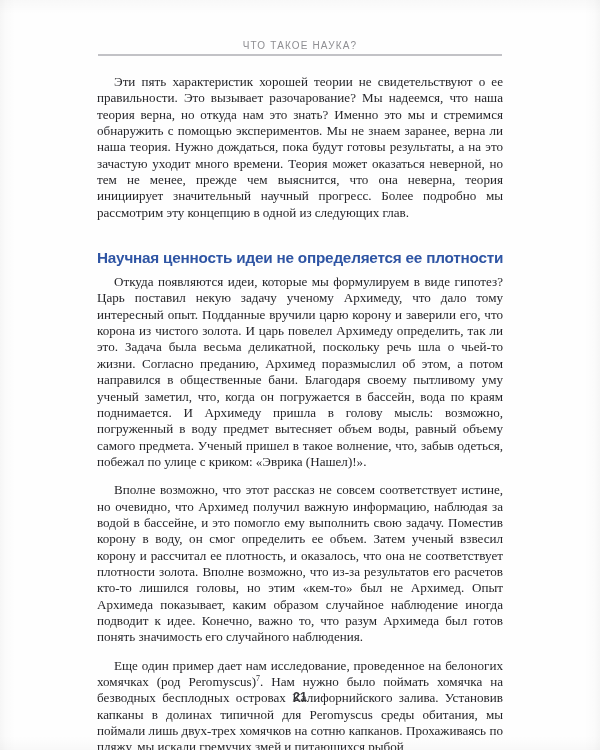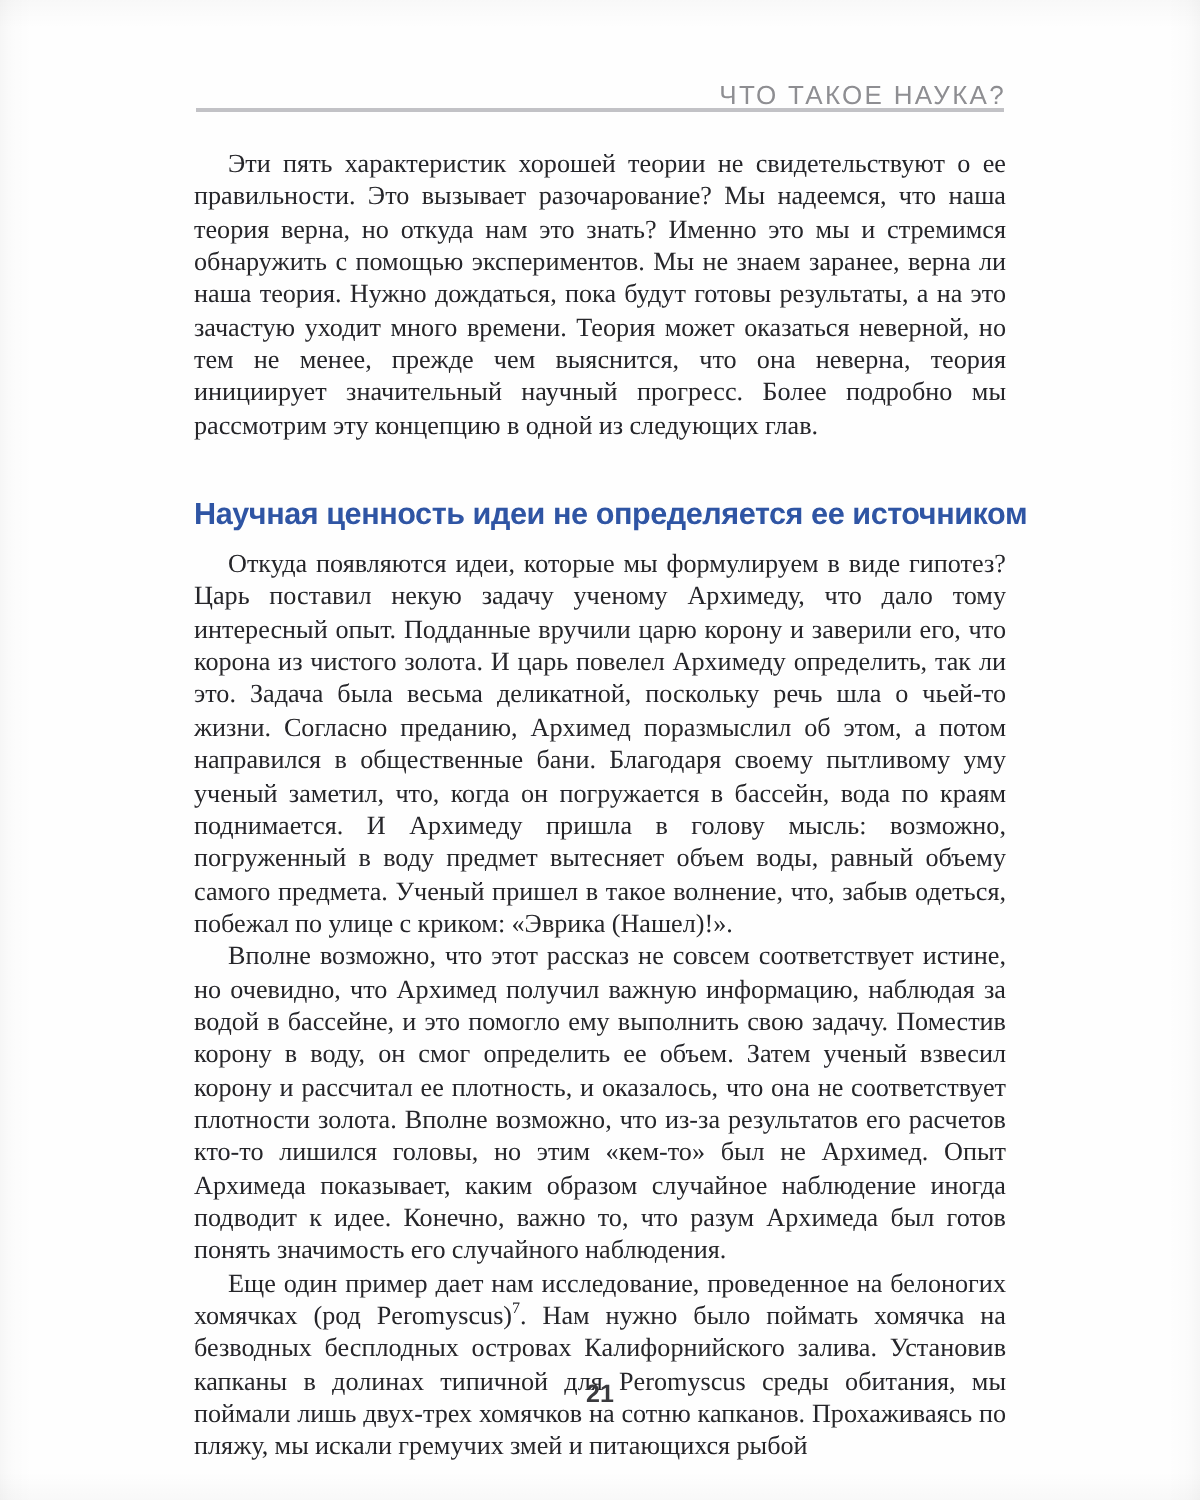--- a/index.html
+++ b/index.html
@@ -41,23 +41,23 @@
     width: 406px;
     height: 750px;
   }
 
   
   .running-head {
     position: absolute;
     top: 40px;
     left: 0;
     width: 406px;
-    text-align: right;
+    text-align: center;
     font-family: "Liberation Sans", "DejaVu Sans", sans-serif;
-    font-size: 13px;
+    font-size: 10px;
     letter-spacing: 1.15px;
     color: #8e8e92;
     text-transform: uppercase;
     white-space: nowrap;
   }
 
   .head-rule {
     position: absolute;
     top: 54px;
     left: 1px;
@@ -80,21 +80,21 @@
     line-height: 16.35px;
     color: #26262a;
     text-align: justify;
     text-indent: 17px;
     text-justify: inter-word;
     word-spacing: -0.1px;
     -webkit-font-smoothing: antialiased;
   }
 
   p.para + p.para {
-    margin-top: 0;
+    margin-top: 12px;
   }
 
   .gap-after-p1 {
     height: 27px;
   }
 
   
   .section-heading {
     font-family: "Liberation Sans", "DejaVu Sans", sans-serif;
     font-weight: bold;
@@ -137,21 +137,21 @@
     <div class="running-head">Что такое наука?</div>
 
     <div class="head-rule"></div>
 
     <div class="body-col">
 
       <p class="para">Эти пять характеристик хорошей теории не свидетельствуют о ее правильности. Это вызывает разочарование? Мы надеемся, что наша теория верна, но откуда нам это знать? Именно это мы и стремимся обнаружить с помощью экспериментов. Мы не знаем заранее, верна ли наша теория. Нужно дождаться, пока будут готовы результаты, а на это зачастую уходит много времени. Теория может оказаться неверной, но тем не менее, прежде чем выяснится, что она неверна, теория инициирует значительный научный прогресс. Более подробно мы рассмотрим эту концепцию в одной из следующих глав.</p>
 
       <div class="gap-after-p1"></div>
 
-      <h2 class="section-heading">Научная ценность идеи не определяется ее источником</h2>
+      <h2 class="section-heading">Научная ценность идеи не определяется ее плотности</h2>
 
       <p class="para">Откуда появляются идеи, которые мы формулируем в виде гипотез? Царь поставил некую задачу ученому Архимеду, что дало тому интересный опыт. Подданные вручили царю корону и заверили его, что корона из чистого золота. И царь повелел Архимеду определить, так ли это. Задача была весьма деликатной, поскольку речь шла о чьей-то жизни. Согласно преданию, Архимед поразмыслил об этом, а потом направился в общественные бани. Благодаря своему пытливому уму ученый заметил, что, когда он погружается в бассейн, вода по краям поднимается. И Архимеду пришла в голову мысль: возможно, погруженный в воду предмет вытесняет объем воды, равный объему самого предмета. Ученый пришел в такое волнение, что, забыв одеться, побежал по улице с криком: «Эврика (Нашел)!».</p>
 
       <p class="para">Вполне возможно, что этот рассказ не совсем соответствует истине, но очевидно, что Архимед получил важную информацию, наблюдая за водой в бассейне, и это помогло ему выполнить свою задачу. Поместив корону в воду, он смог определить ее объем. Затем ученый взвесил корону и рассчитал ее плотность, и оказалось, что она не соответствует плотности золота. Вполне возможно, что из-за результатов его расчетов кто-то лишился головы, но этим «кем-то» был не Архимед. Опыт Архимеда показывает, каким образом случайное наблюдение иногда подводит к идее. Конечно, важно то, что разум Архимеда был готов понять значимость его случайного наблюдения.</p>
 
       <p class="para"><span>Еще один пример дает нам исследование, проведенное на белоногих хомячках (</span><span class="sci-name">род Peromyscus</span><span>)</span><sup class="footnote-ref">7</sup><span>. Нам нужно было поймать хомячка на безводных бесплодных островах Калифорнийского залива. Установив капканы в долинах типичной для </span><span class="sci-name">Peromyscus</span><span> среды обитания, мы поймали лишь двух-трех хомячков на сотню капканов. Прохаживаясь по пляжу, мы искали гремучих змей и питающихся рыбой</span></p>
 
     </div>
 
     <div class="folio">21</div>

